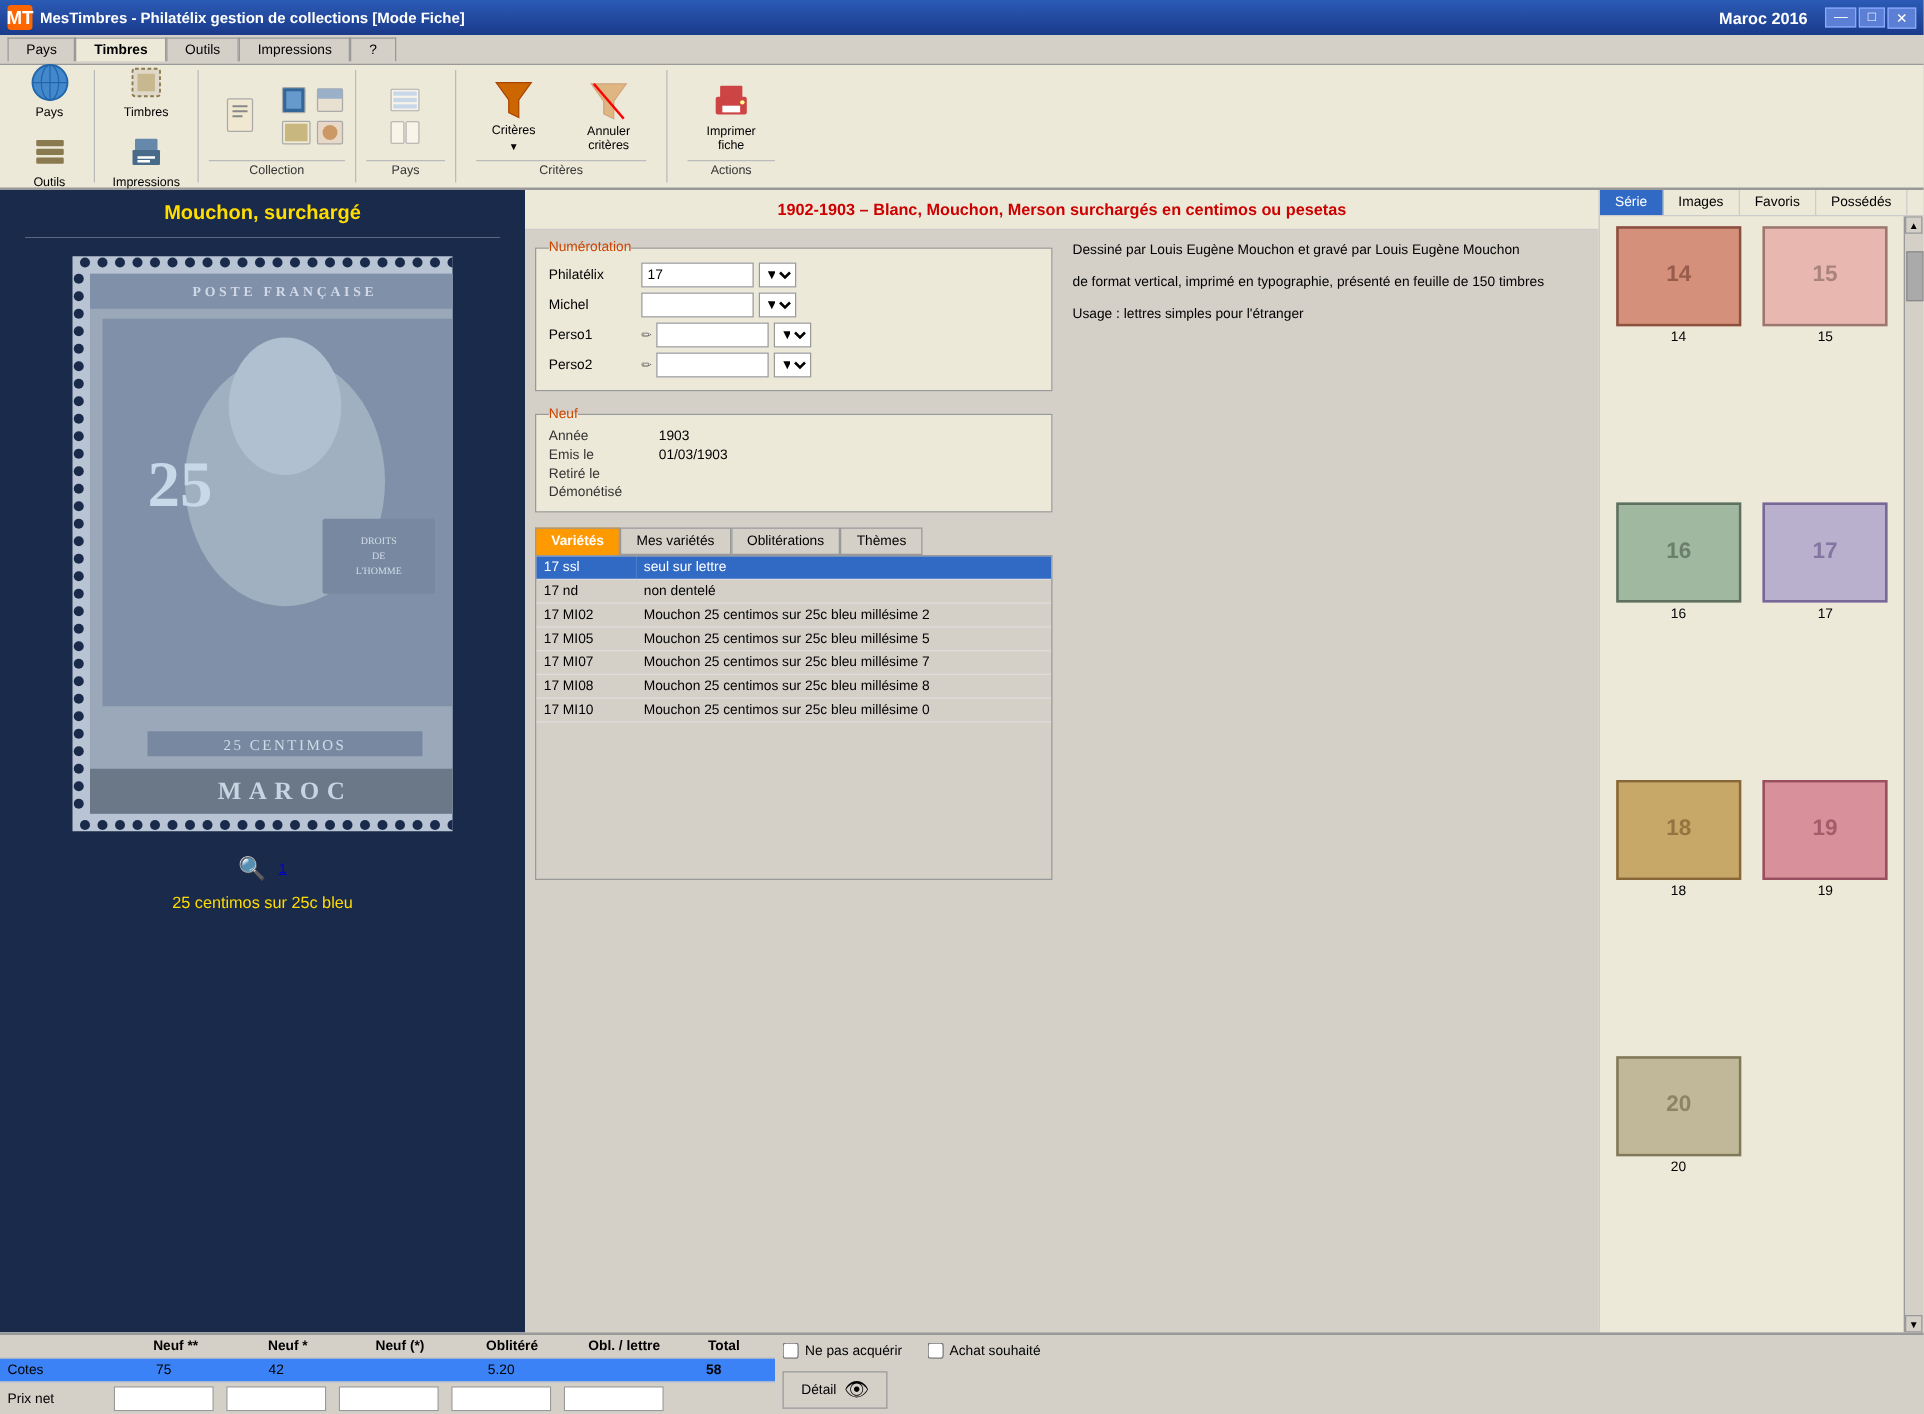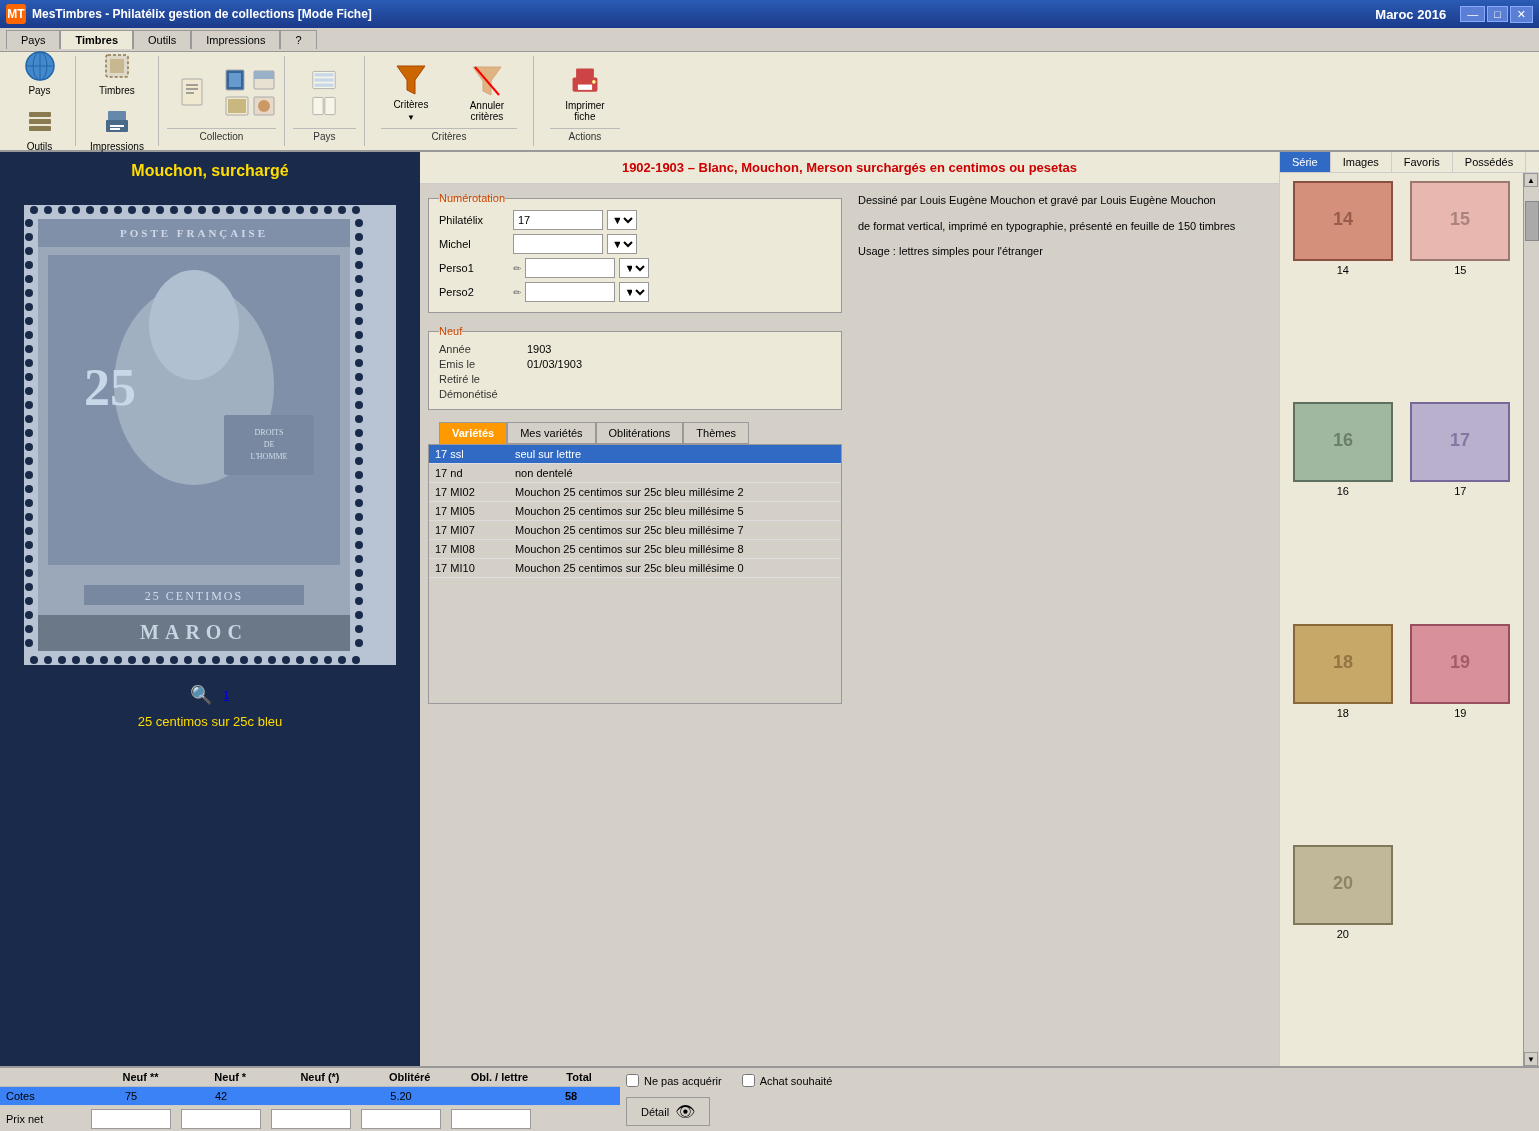--- a/index.html
+++ b/index.html
@@ -3,21 +3,21 @@
   <meta charset="utf-8">
   <style>
     * { box-sizing: border-box; margin: 0; padding: 0; }
     body { font-family: 'Segoe UI', Tahoma, Arial, sans-serif; font-size: 11px; background: #d4d0c8; width: 1539px; height: 1131px; overflow: hidden; }
     
     
     .title-bar { background: linear-gradient(to bottom, #2b5bb5, #1a3a8a); color: white; padding: 3px 6px; display: flex; align-items: center; justify-content: space-between; height: 28px; }
     .title-bar-left { display: flex; align-items: center; gap: 6px; font-size: 12px; font-weight: bold; }
     .title-bar-right { display: flex; align-items: center; gap: 2px; font-size: 11px; }
     .title-bar-btn { background: #5a7fd4; color: white; border: 1px solid #8aaaff; padding: 1px 6px; cursor: pointer; font-size: 11px; }
-    .app-icon { width: 20px; height: 20px; background: #ff6600; border-radius: 3px; display: flex; align-items: center; justify-content: center; color: white; font-size: 12px; font-weight: bold; }
+    .app-icon { width: 20px; height: 20px; background: #ff6600; border-radius: 3px; display: flex; align-items: center; justify-content: center; color: white; font-size: 15px; font-weight: bold; }
     
     
     .menu-bar { background: #d4d0c8; border-bottom: 1px solid #999; padding: 0; display: flex; align-items: center; height: 24px; }
     .menu-tab { padding: 3px 14px; background: #d4d0c8; border: 1px solid #999; border-bottom: none; cursor: pointer; font-size: 11px; }
     .menu-tab.active { background: #ece9d8; font-weight: bold; }
     
     
     .toolbar { background: #ece9d8; border-bottom: 2px solid #999; display: flex; align-items: stretch; height: 100px; padding: 4px; }
     .toolbar-btn { display: flex; flex-direction: column; align-items: center; gap: 3px; cursor: pointer; padding: 3px 6px; min-width: 55px; }
     .toolbar-btn span { font-size: 10px; text-align: center; }
@@ -40,21 +40,21 @@
     .field-input { width: 90px; height: 20px; border: 1px solid #999; background: white; padding: 1px 4px; font-size: 11px; }
     .field-select { width: 110px; height: 20px; border: 1px solid #999; background: white; font-size: 11px; }
     .edit-icon { color: #666; cursor: pointer; font-size: 10px; }
     
     
     .date-row { display: flex; gap: 8px; font-size: 11px; margin-bottom: 3px; }
     .date-label { width: 80px; color: #333; }
     .date-value { color: #000; }
     
     
-    .tab-bar { display: flex; gap: 0; margin-left: 11px; }
+    .tab-bar { display: flex; gap: 0; }
     .tab { padding: 4px 12px; border: 1px solid #999; background: #d4d0c8; cursor: pointer; font-size: 11px; }
     .tab.active { background: #ff9900; color: white; font-weight: bold; border-bottom: none; }
     
     
     .variety-table { width: 100%; border-collapse: collapse; font-size: 11px; }
     .variety-table tr { border-bottom: 1px solid #ddd; }
     .variety-table tr.selected { background: #316ac5; color: white; }
     .variety-table td { padding: 3px 6px; }
     .variety-scroll { height: 260px; overflow-y: auto; border: 1px solid #999; }
     
@@ -260,21 +260,21 @@
 </div>
 
 <div style="display:flex; flex-direction:row; height: calc(1131px - 160px - 35px - 22px);">
 
   <div class="stamp-panel" style="height:100%; overflow:hidden;">
     <div class="stamp-title">Mouchon, surchargé</div>
 
     <div style="width:380px; height:490px; background:#c8cfd8; border:0; position:relative; display:flex; align-items:center; justify-content:center; overflow:hidden;">
 
       <div style="position:absolute; top:0; left:0; right:0; bottom:0; background:#1a2a4a;"></div>
-      <div style="position:relative; width:372px; height:460px; background:#b8c4d4; border:0;">
+      <div style="position:relative; width:304px; height:460px; background:#b8c4d4; border:0;">
 
         <div style="position:absolute; top:0; left:0; right:0; bottom:0; overflow:hidden;">
           <svg width="340" height="460" style="position:absolute; top:0; left:0;">
 
             <g fill="#1a2a4a">
               <circle cx="10" cy="5" r="4"></circle>
               <circle cx="24" cy="5" r="4"></circle>
               <circle cx="38" cy="5" r="4"></circle>
               <circle cx="52" cy="5" r="4"></circle>
               <circle cx="66" cy="5" r="4"></circle>

